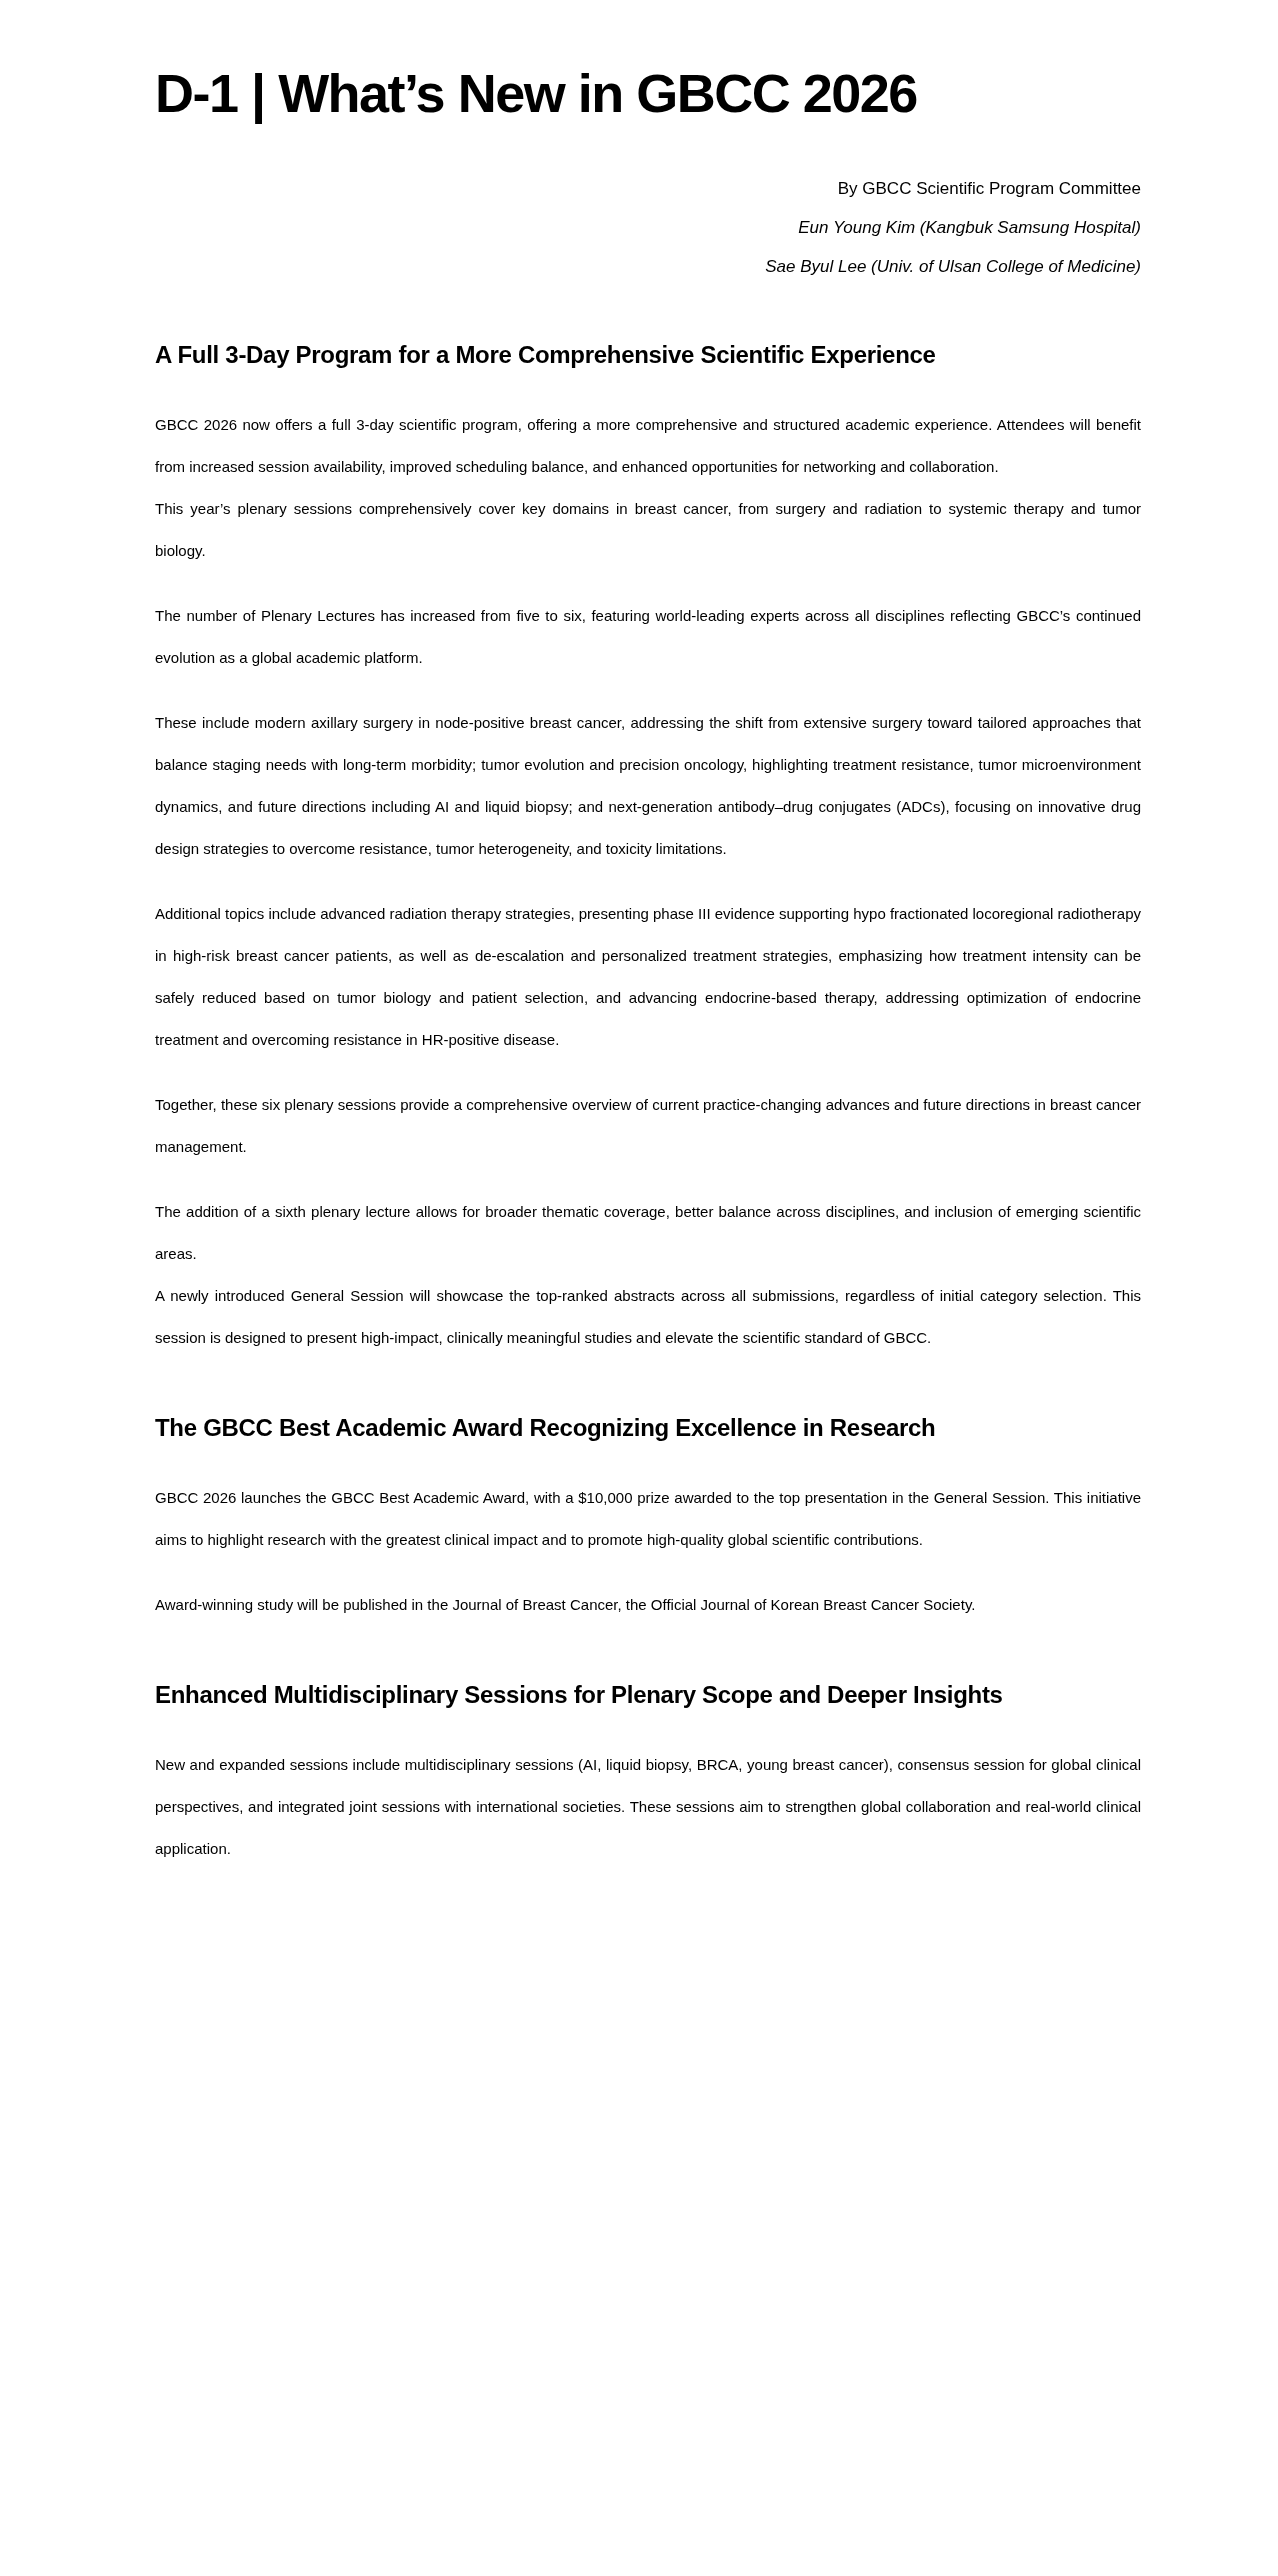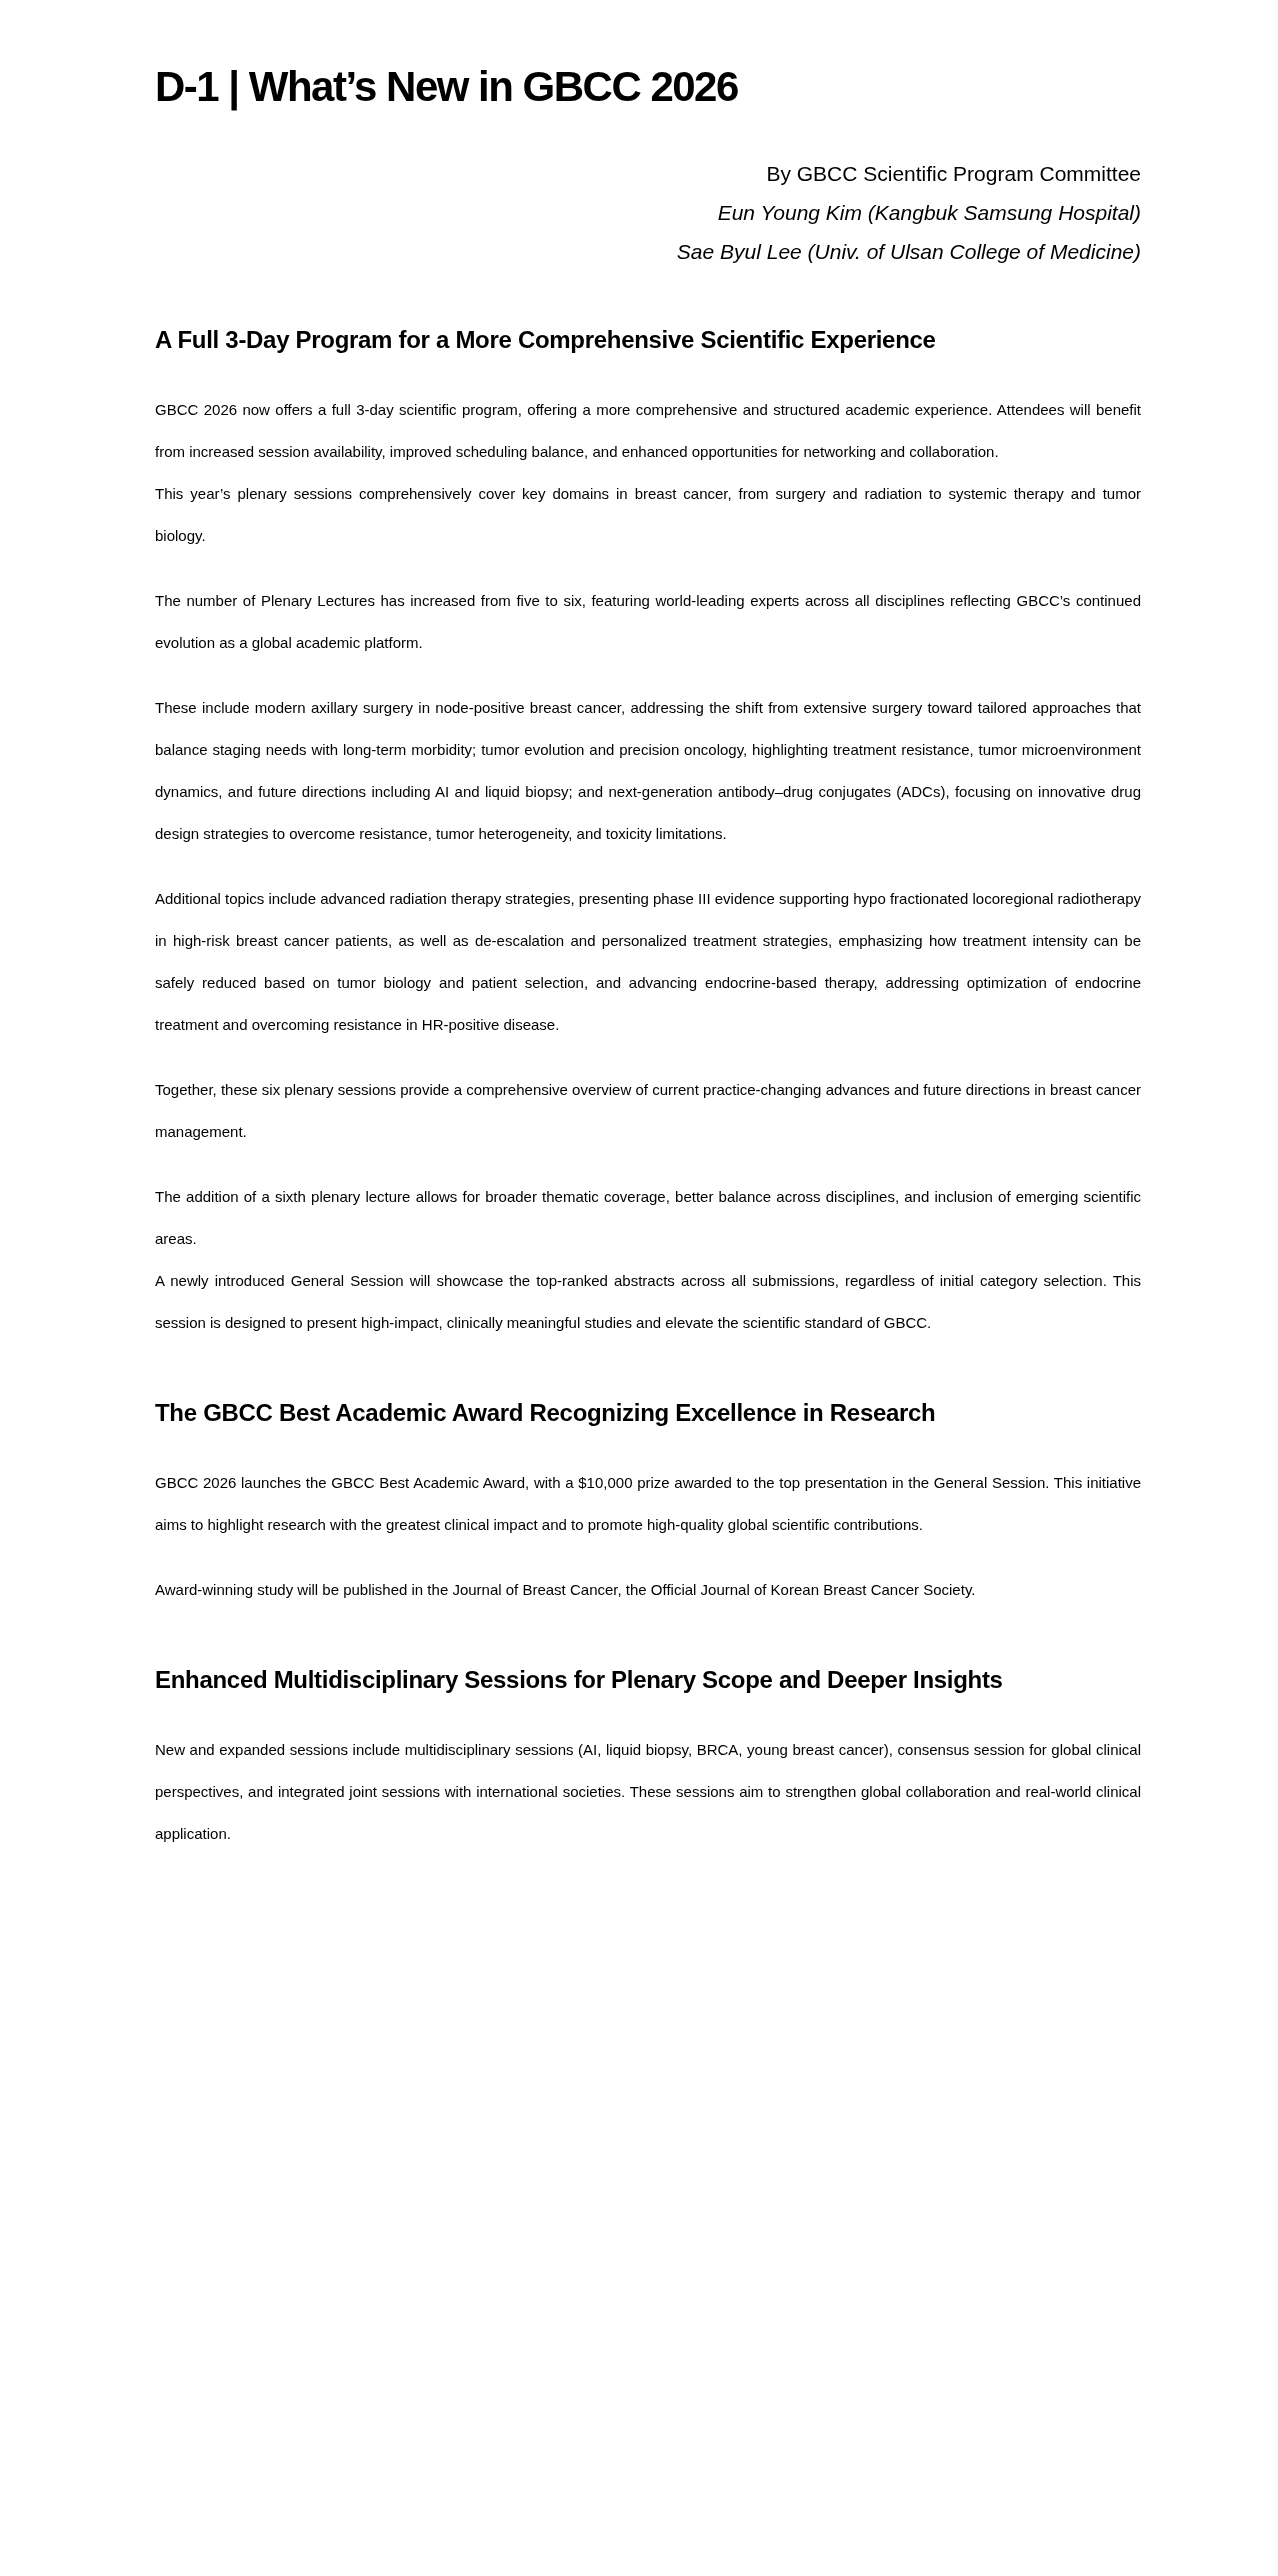--- a/index.html
+++ b/index.html
@@ -11,30 +11,30 @@
     width: 1278px;
     min-height: 3649px;
     box-sizing: border-box;
     padding: 61px 137px 77px 155px;
     background: #ffffff;
     color: #000000;
     font-family: "Liberation Sans", sans-serif;
     -webkit-font-smoothing: antialiased;
   }
   h1.doc-title {
-    font-size: 42px;
+    font-size: 54px;
     font-weight: 700;
     letter-spacing: -1.5px;
     line-height: 1.22;
     margin: 0 0 42px 0;
     font-stretch: condensed;
   }
   .byline {
     text-align: right;
-    font-size: 21px;
+    font-size: 17px;
     line-height: 39px;
     margin: 0 0 31px 0;
   }
   .byline p {
     margin: 0;
   }
   .byline .author {
     font-style: italic;
   }
   section h2 {

